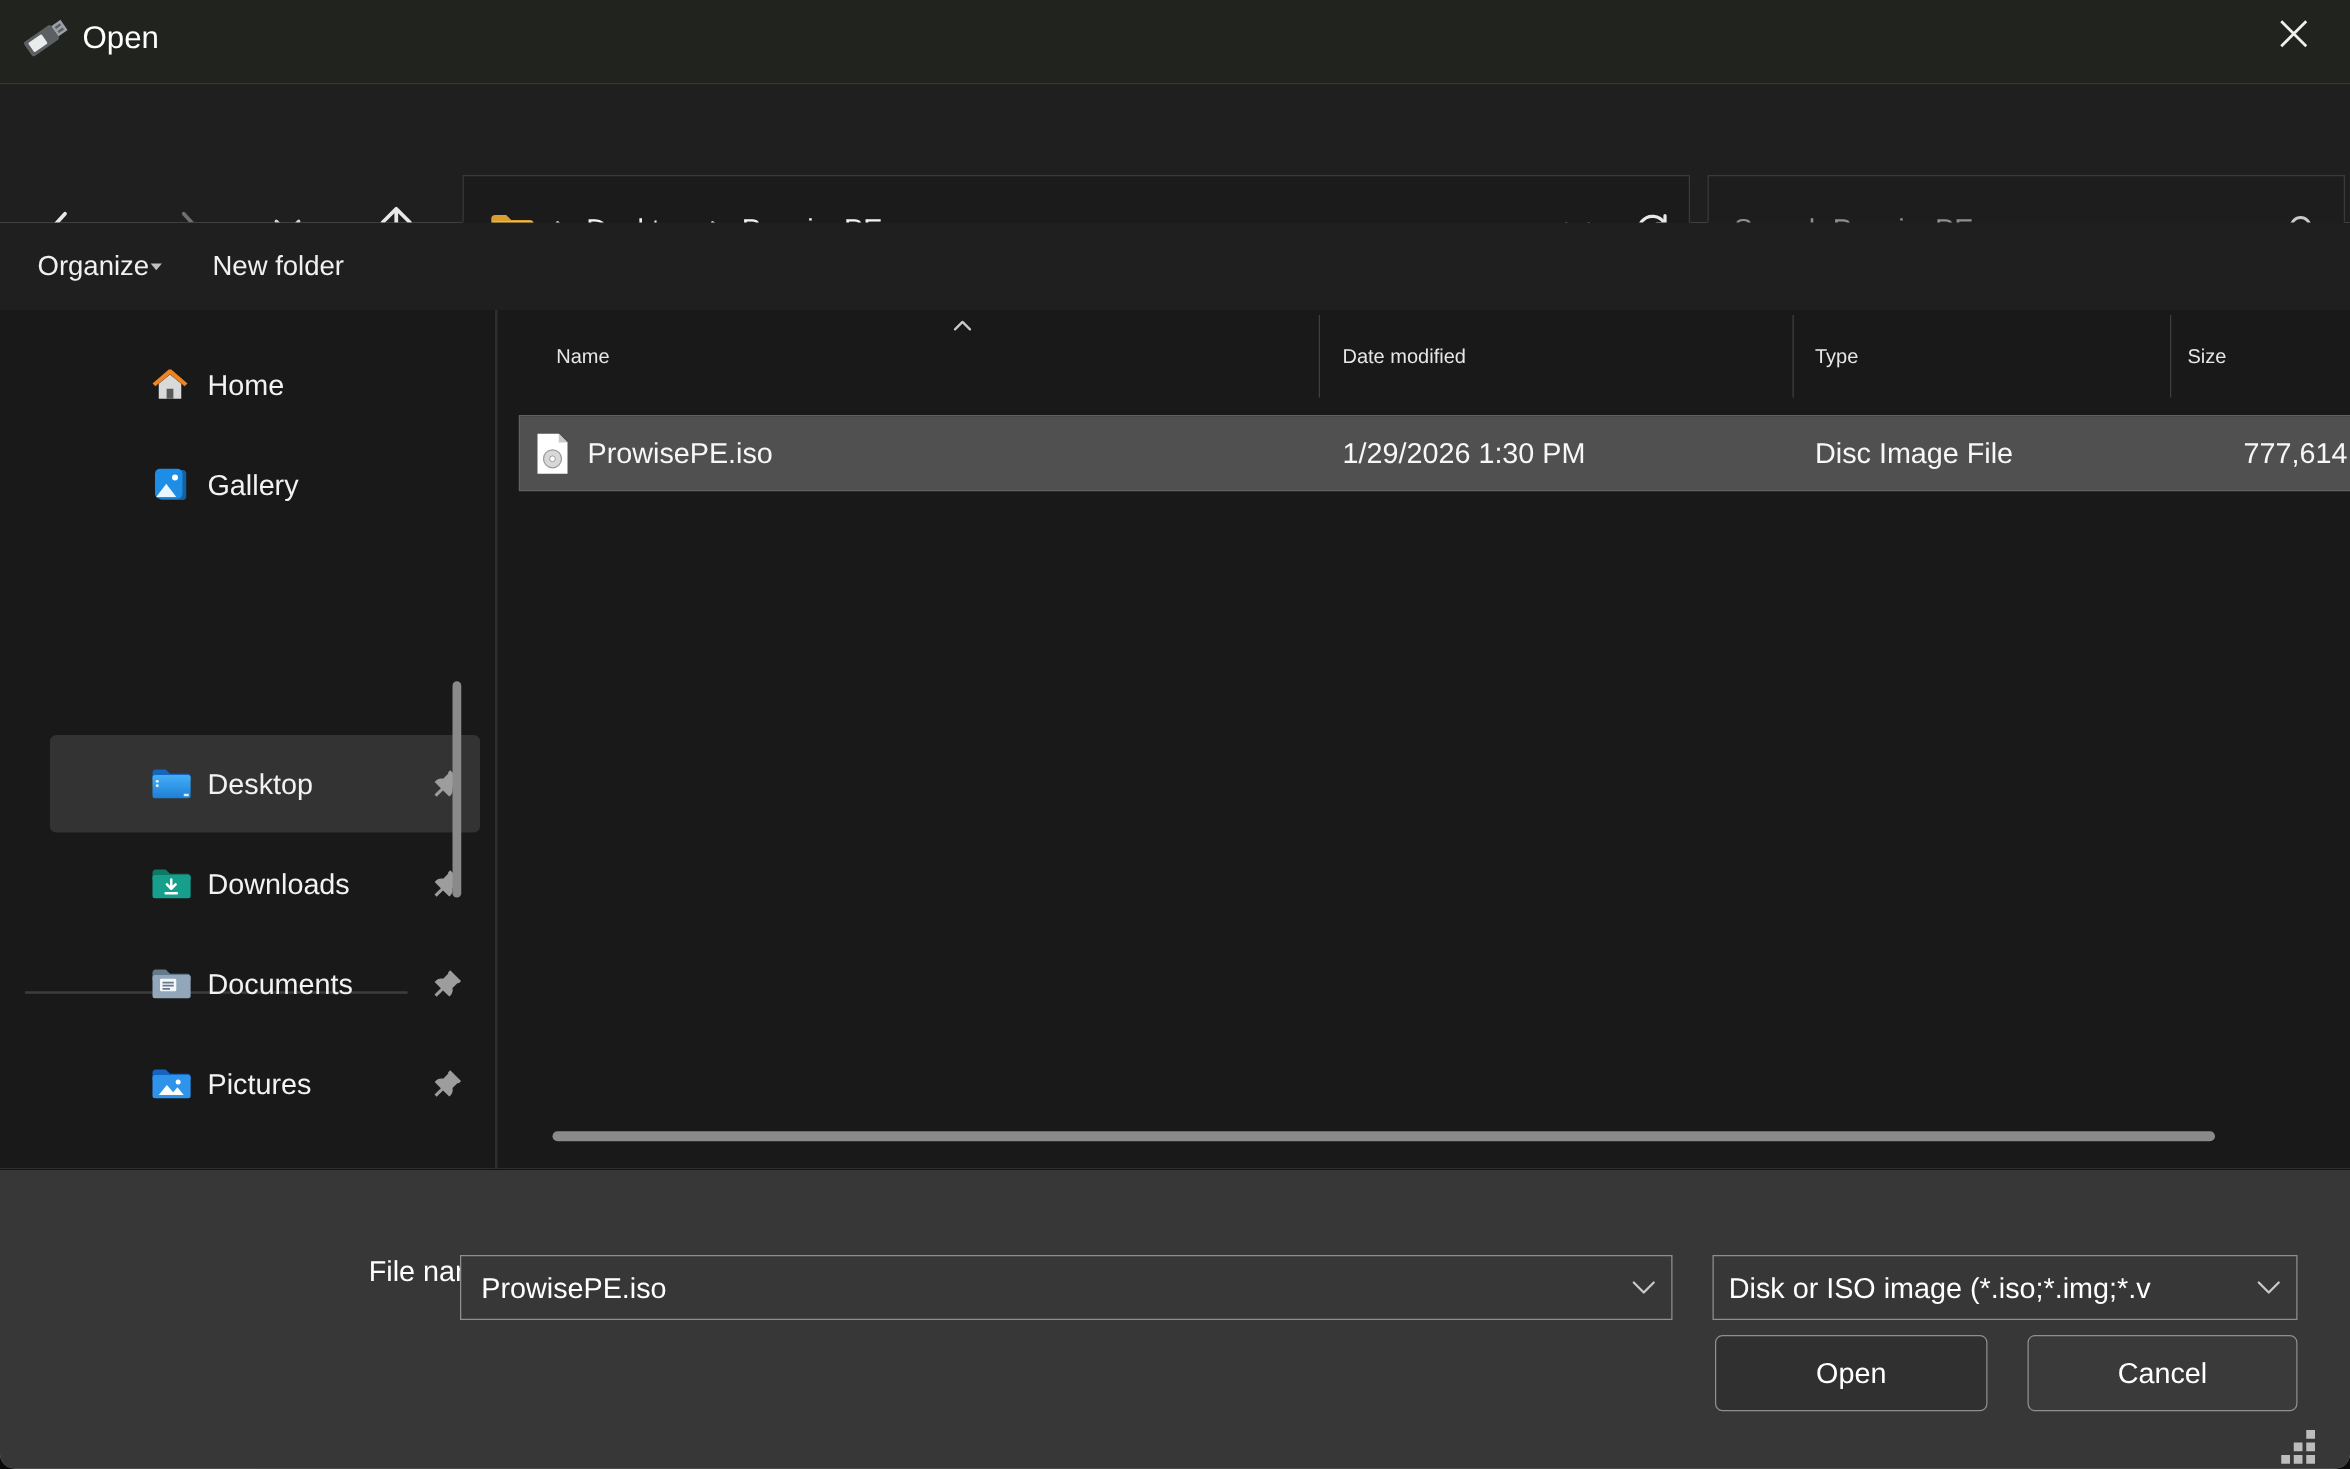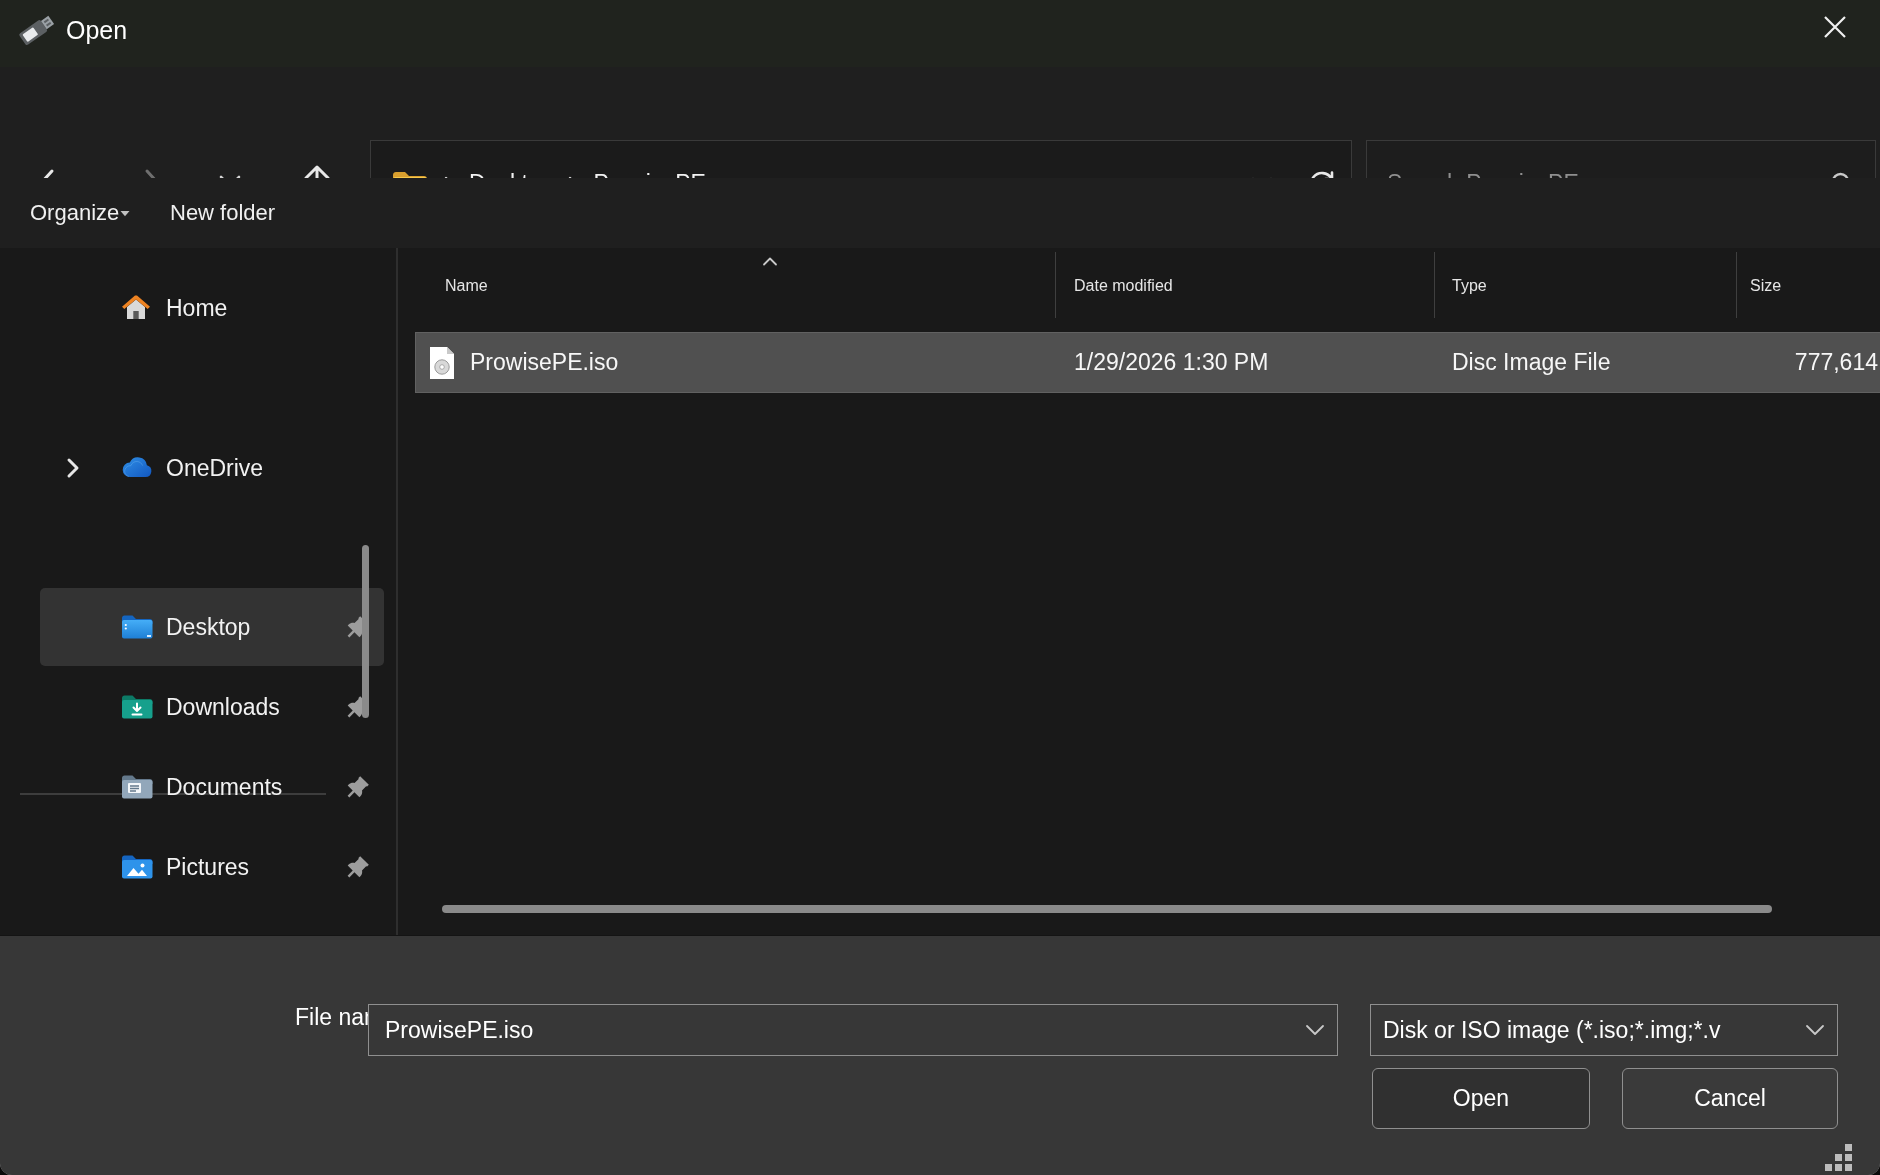--- a/index.html
+++ b/index.html
@@ -216,41 +216,32 @@
         <span class="sicon">
           <svg width="32" height="30" viewBox="0 0 32 30">
             <path d="M7 14 16 6.5 25 14v12H7Z" fill="#d9d9d9"></path>
             <rect x="13.3" y="18" width="5.4" height="8" fill="#5a5a5a"></rect>
             <path d="M15 2.5h2L30 13.8l-2.3 2.2L16 6.4 4.3 16 2 13.8 15 2.5Z" fill="#ee8322"></path>
           </svg>
         </span>
         <span class="slabel">Home</span>
       </div>
 
-
-      <div class="side-item" style="top:181px">
-        <span class="expander">
-          <svg width="14" height="22" viewBox="0 0 14 22">
-              <path d="M3 3l8 8-8 8" stroke="#e6e6e6" stroke-width="3" fill="none" stroke-linecap="round" stroke-linejoin="round"></path>
-            </svg>
-        </span>
-        <span class="sicon">
-          <svg width="34" height="24" viewBox="0 0 34 24">
-            <defs>
-                <linearGradient id="od" x1="0" y1="0" x2="1" y2="1">
-              <stop offset="0" stop-color="#2f8fe6"></stop>
-                  <stop offset="1" stop-color="#1257c0"></stop>
-                </linearGradient>
-              </defs>
-            <path d="M10 21h15.5a6 6 0 0 0 1.4-11.8A9 9 0 0 0 9.8 6.6 7.2 7.2 0 0 0 10 21Z" fill="url(#od)"></path>
-            <path d="M9 20.5c-3.5-1-5-4-4-7 .8-2.4 3-4 5.8-3.8 1-2.7 3.5-4.4 6.4-4.2 2.5.2 4.6 1.8 5.4 4.1" fill="none" stroke="#6db5f2" stroke-width="0.8" opacity="0.5"></path>
-          </svg>
-        </span>
-        <span class="slabel">OneDrive</span>
-      </div>
+      <div class="side-item" style="top:101px">
+        <span class="sicon">
+          <svg width="32" height="30" viewBox="0 0 32 30">
+            <rect x="7" y="3" width="22" height="24" rx="3" fill="#15609f"></rect>
+            <rect x="4" y="2" width="22" height="24" rx="4" fill="#1e8de6"></rect>
+            <circle cx="20" cy="9" r="2.4" fill="#ffffff"></circle>
+            <path d="M5 24.5 13 14l8 10.5Z" fill="#eaf6ff"></path>
+          </svg>
+        </span>
+        <span class="slabel">Gallery</span>
+      </div>
+
 
       <div class="side-sep"></div>
 
       <div class="side-item selected" style="top:340px">
         <span class="sicon">
           <svg width="34" height="28" viewBox="0 0 34 28">
             <defs>
                 <linearGradient id="dsk" x1="0" y1="0" x2="0" y2="1">
               <stop offset="0" stop-color="#45aef7"></stop>
                   <stop offset="1" stop-color="#1e7fd6"></stop>

